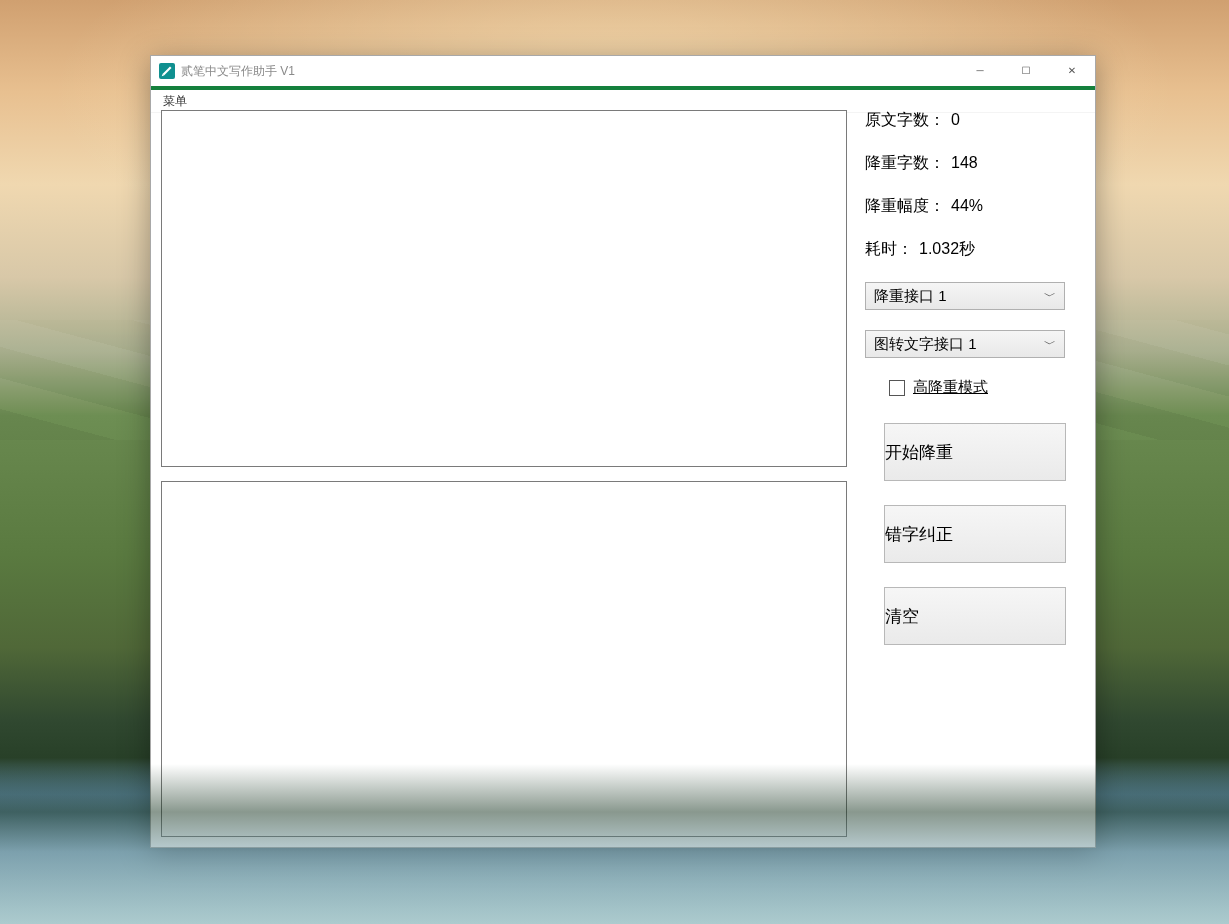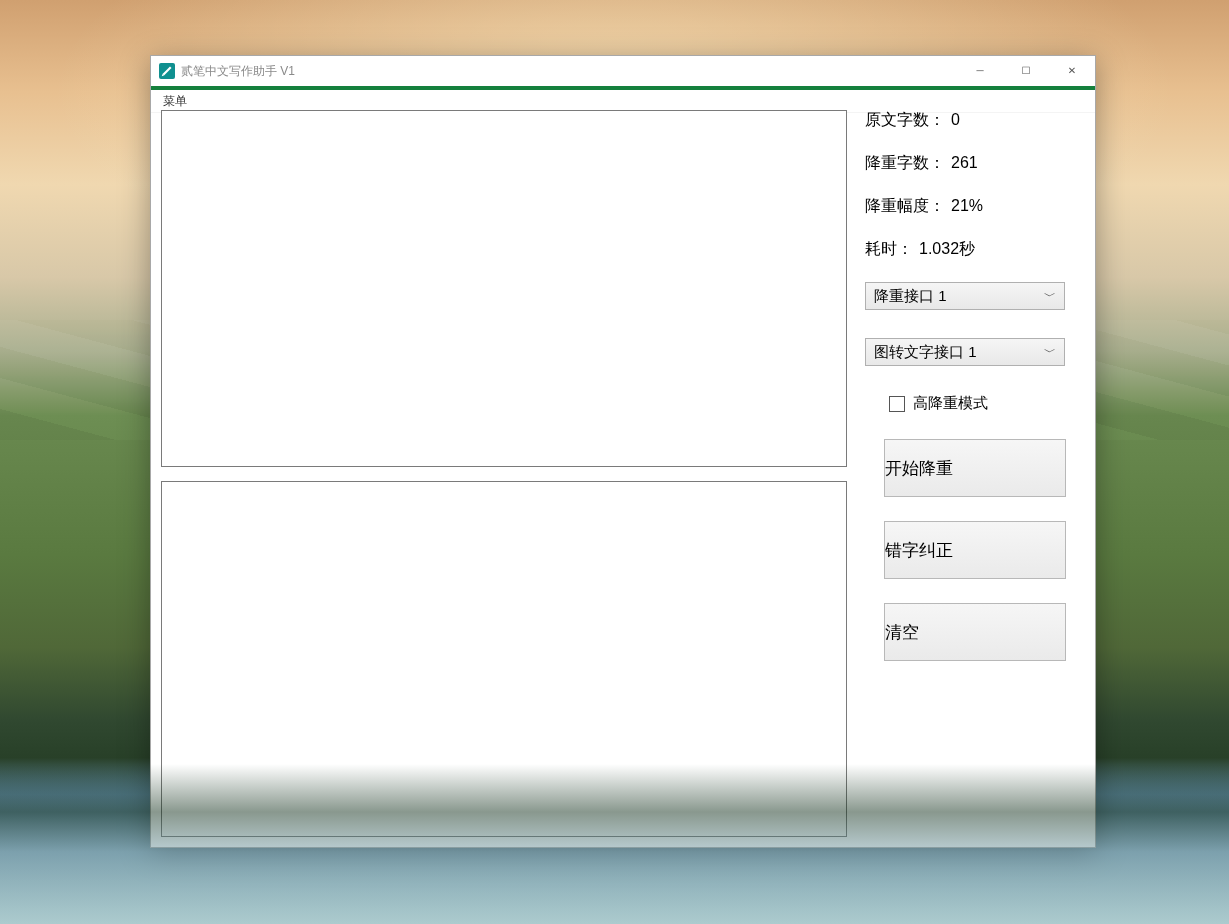--- a/index.html
+++ b/index.html
@@ -155,37 +155,38 @@
   .combo {
     width: 200px;
     height: 28px;
     background: linear-gradient(#f5f5f5,#e8e8e8);
     border: 1px solid #b0b0b0;
     display: flex;
     align-items: center;
     padding: 0 8px;
     font-size: 15px;
     color: #000;
-    margin-bottom: 28px;
+    margin-bottom: 20px;
     position: relative;
     box-sizing: border-box;
   }
   .combo .combo-text { flex: 1 1 auto; }
   .combo .chev {
     flex: 0 0 auto;
     color: #555;
     font-size: 12px;
   }
 
   .check-row {
     display: flex;
     align-items: center;
     gap: 8px;
     margin: 0 0 26px 24px;
     font-size: 15px;
+    text-decoration: underline;
   }
   .check-row .box {
     width: 14px;
     height: 14px;
     border: 1px solid #555;
     background: #fff;
     display: inline-block;
   }
 
   .action-btn {
@@ -241,25 +242,25 @@
       </div>
 
       <div class="right-pane">
 
         <div class="stat-line">
           <span class="label">原文字数：</span>
           <span class="value">0</span>
         </div>
         <div class="stat-line">
           <span class="label">降重字数：</span>
-          <span class="value">261</span>
+          <span class="value">148</span>
         </div>
         <div class="stat-line">
           <span class="label">降重幅度：</span>
-          <span class="value">21%</span>
+          <span class="value">44%</span>
         </div>
         <div class="stat-line">
           <span class="label">耗时：</span>
           <span class="value">1.032秒</span>
         </div>
 
         <div class="combo">
           <span class="combo-text">降重接口 1</span>
           <span class="chev">﹀</span>
         </div>

